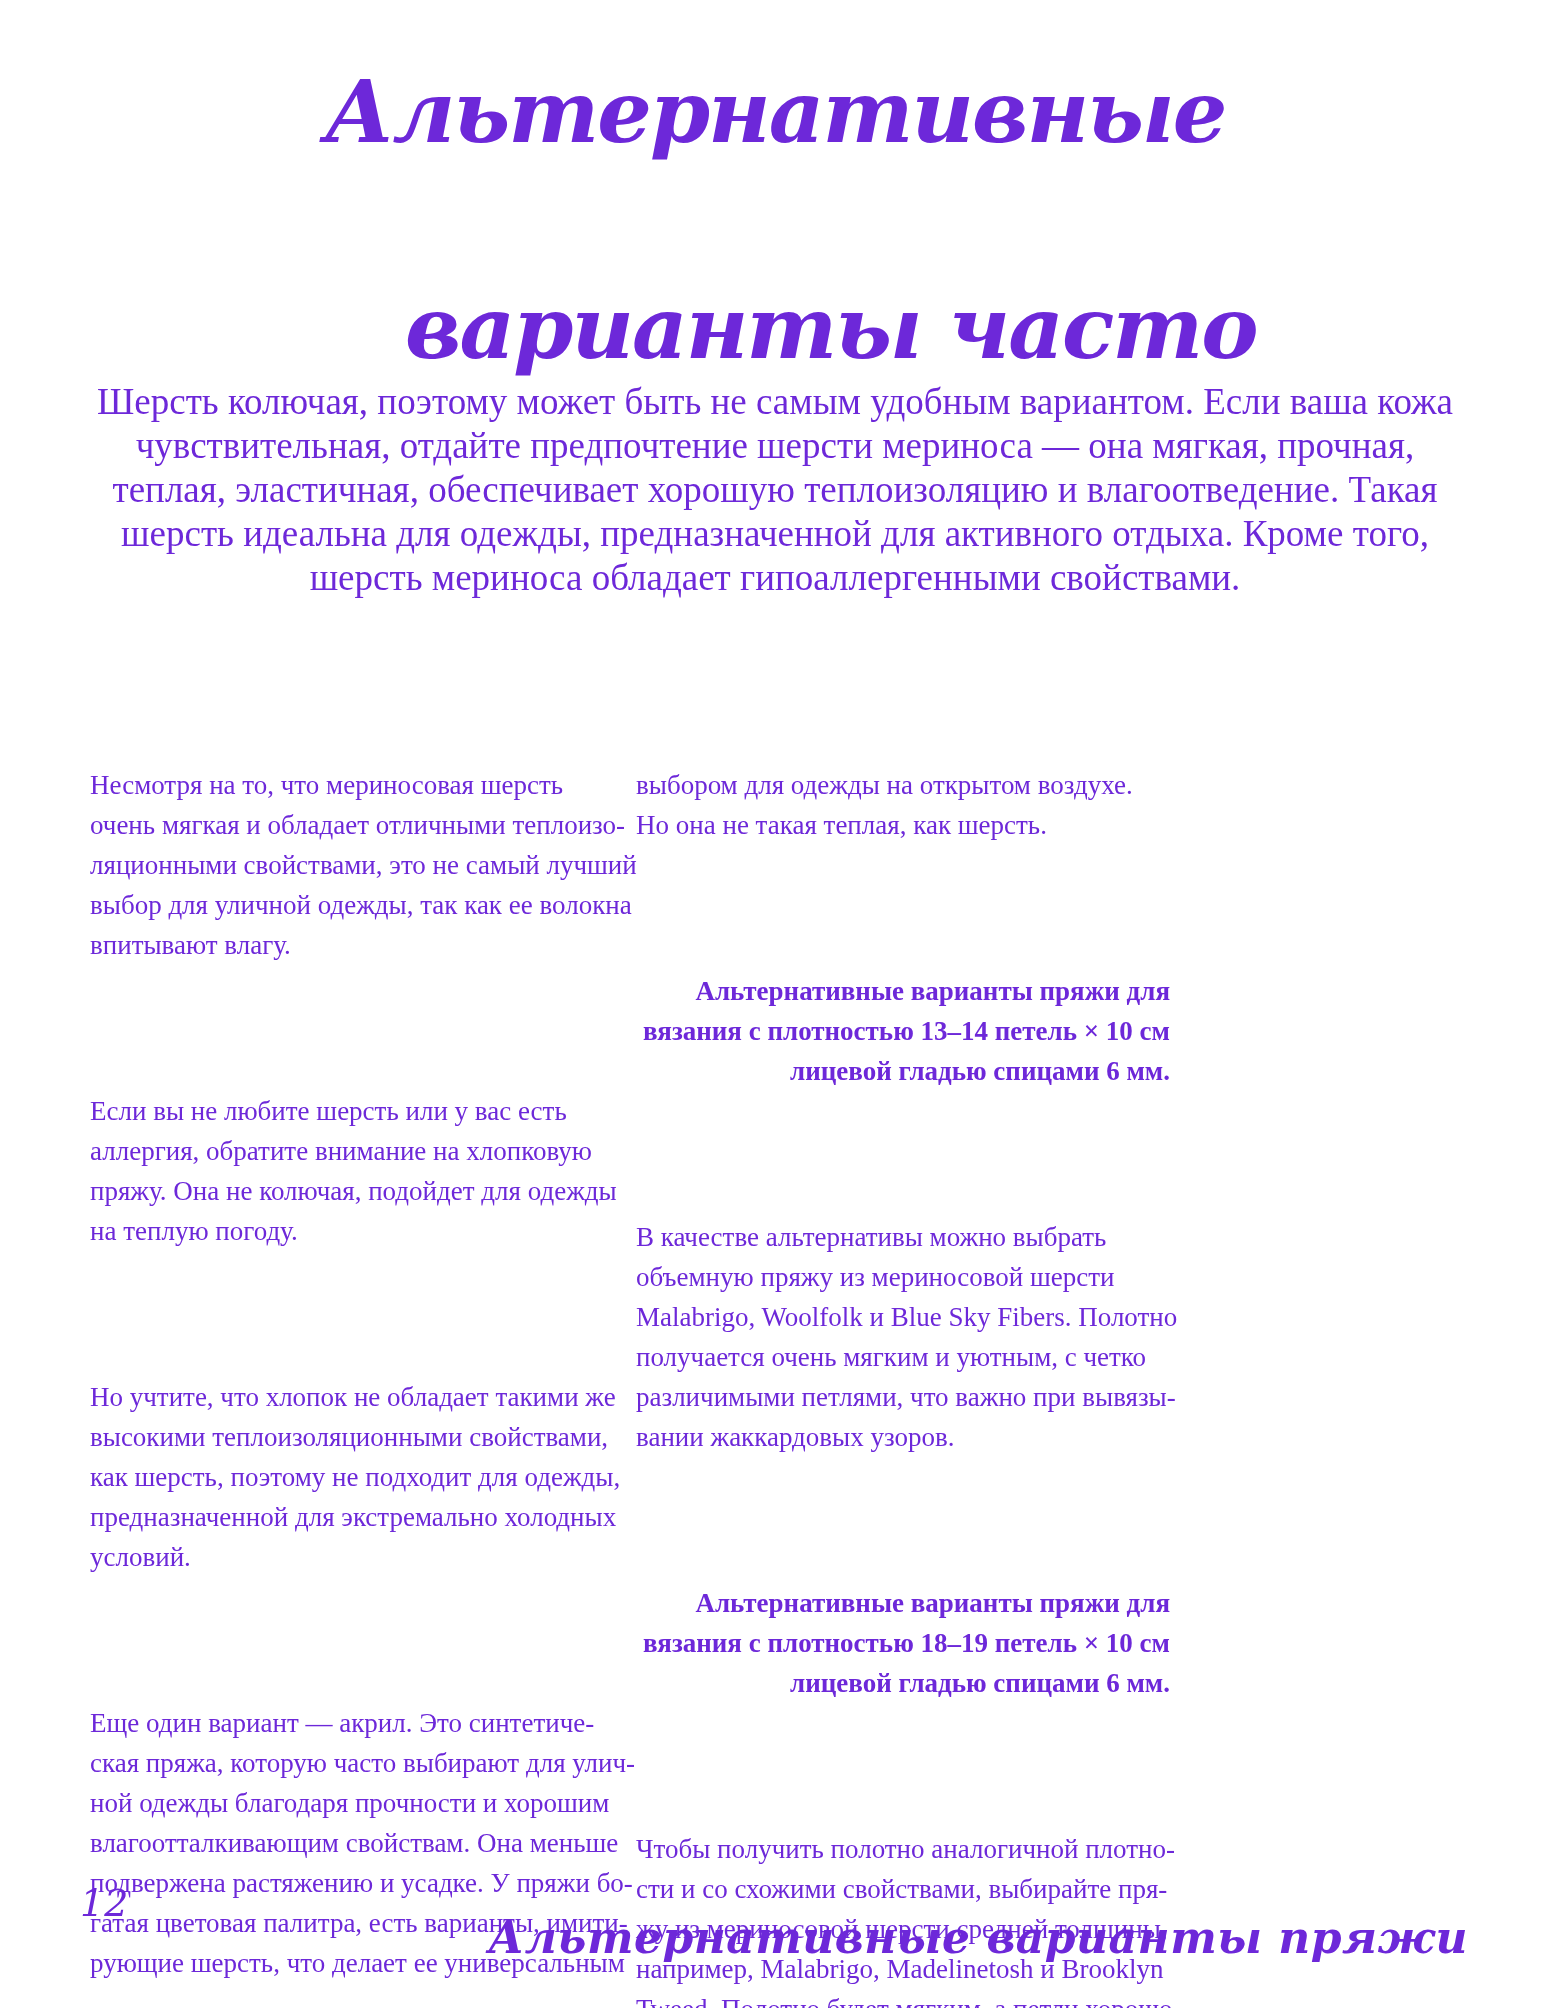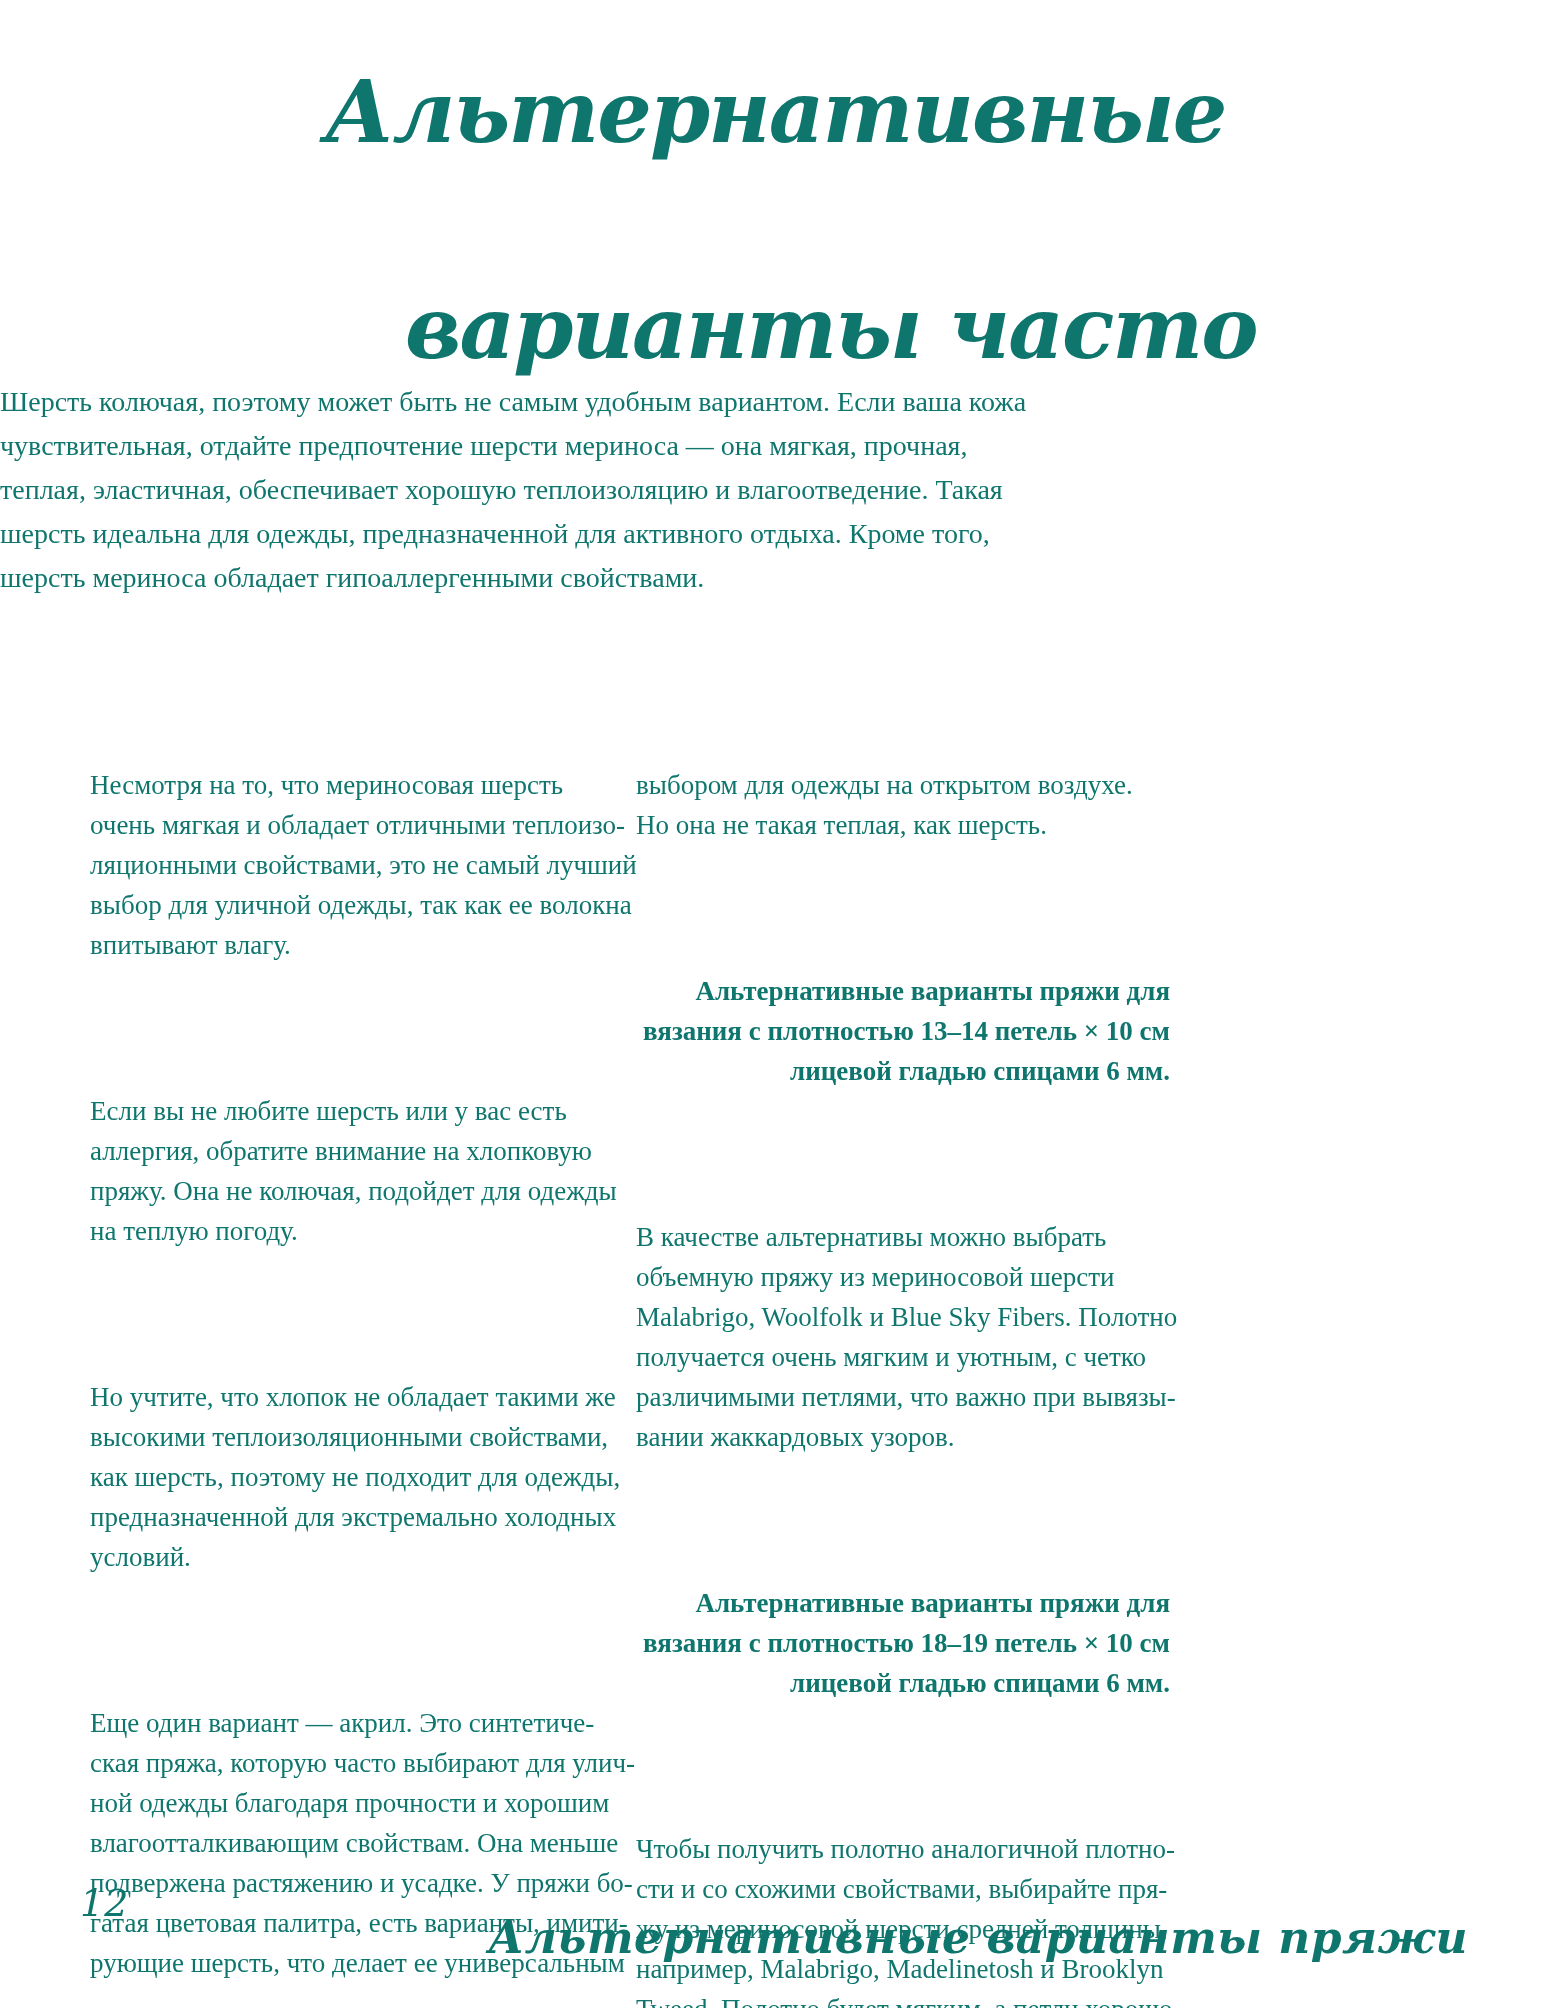--- a/index.html
+++ b/index.html
@@ -1,38 +1,39 @@
 <!DOCTYPE html>
 <html lang="ru"><head>
 <meta charset="utf-8">
 <style>
   html,body { margin:0; padding:0; background:#e8e8e8; }
   .page {
     position:relative;
     width:1550px; height:2008px;
     margin:0 auto;
     background:#ffffff;
-    color:#0f766e;
+    color:#6d28d9;
     font-family:"Liberation Serif", serif;
     overflow:hidden;
   }
   
   .chapter-title {
     position:absolute; top:58px; left:0; width:100%;
     text-align:center;
     font-family:"DejaVu Serif", serif;
     font-style:italic; font-weight:700;
     font-size:86px; line-height:108px;
     letter-spacing:-2px;
     white-space:pre;
   }
   
   .intro {
     position:absolute; top:380px; left:0; width:100%;
-    font-size:28px; line-height:44px;
+    text-align:center;
+    font-size:37px; line-height:44px;
     white-space:pre;
   }
   
   .columns {
     position:absolute; top:685px; left:78px;
     display:flex; gap:16px;
     font-size:27px; line-height:40px;
   }
   .col { white-space:pre; }
   .col-left  { width:530px; }

